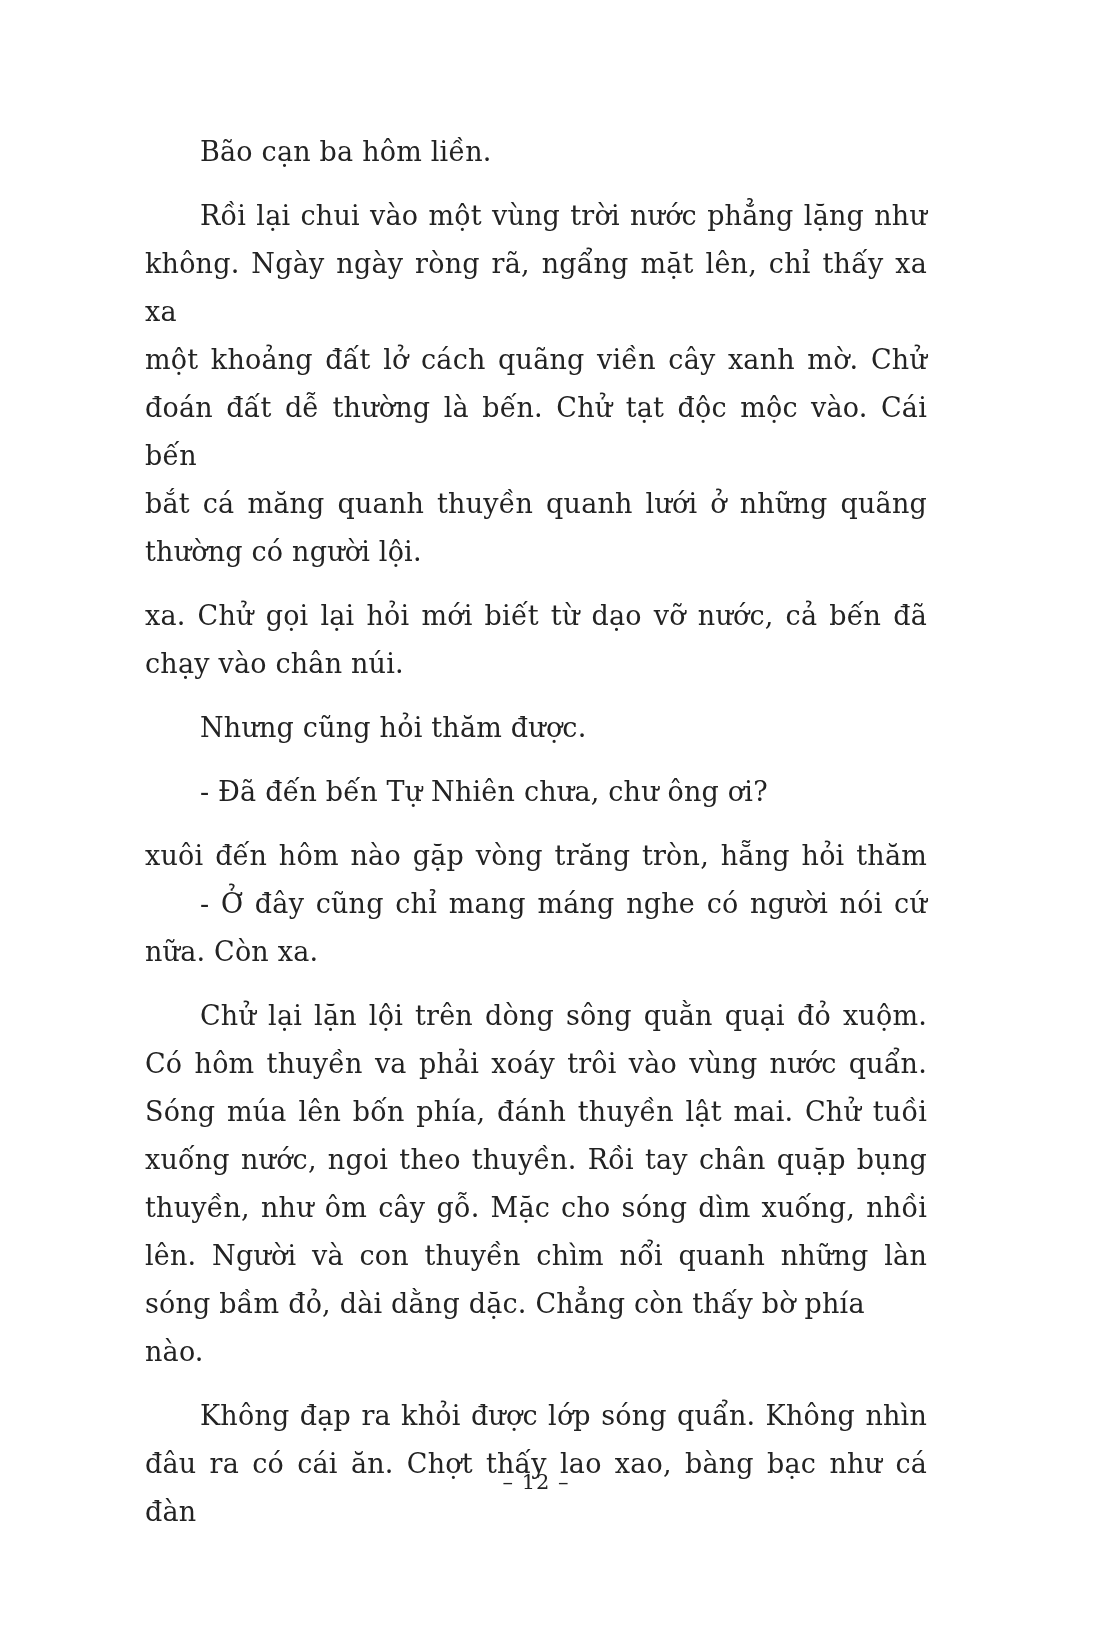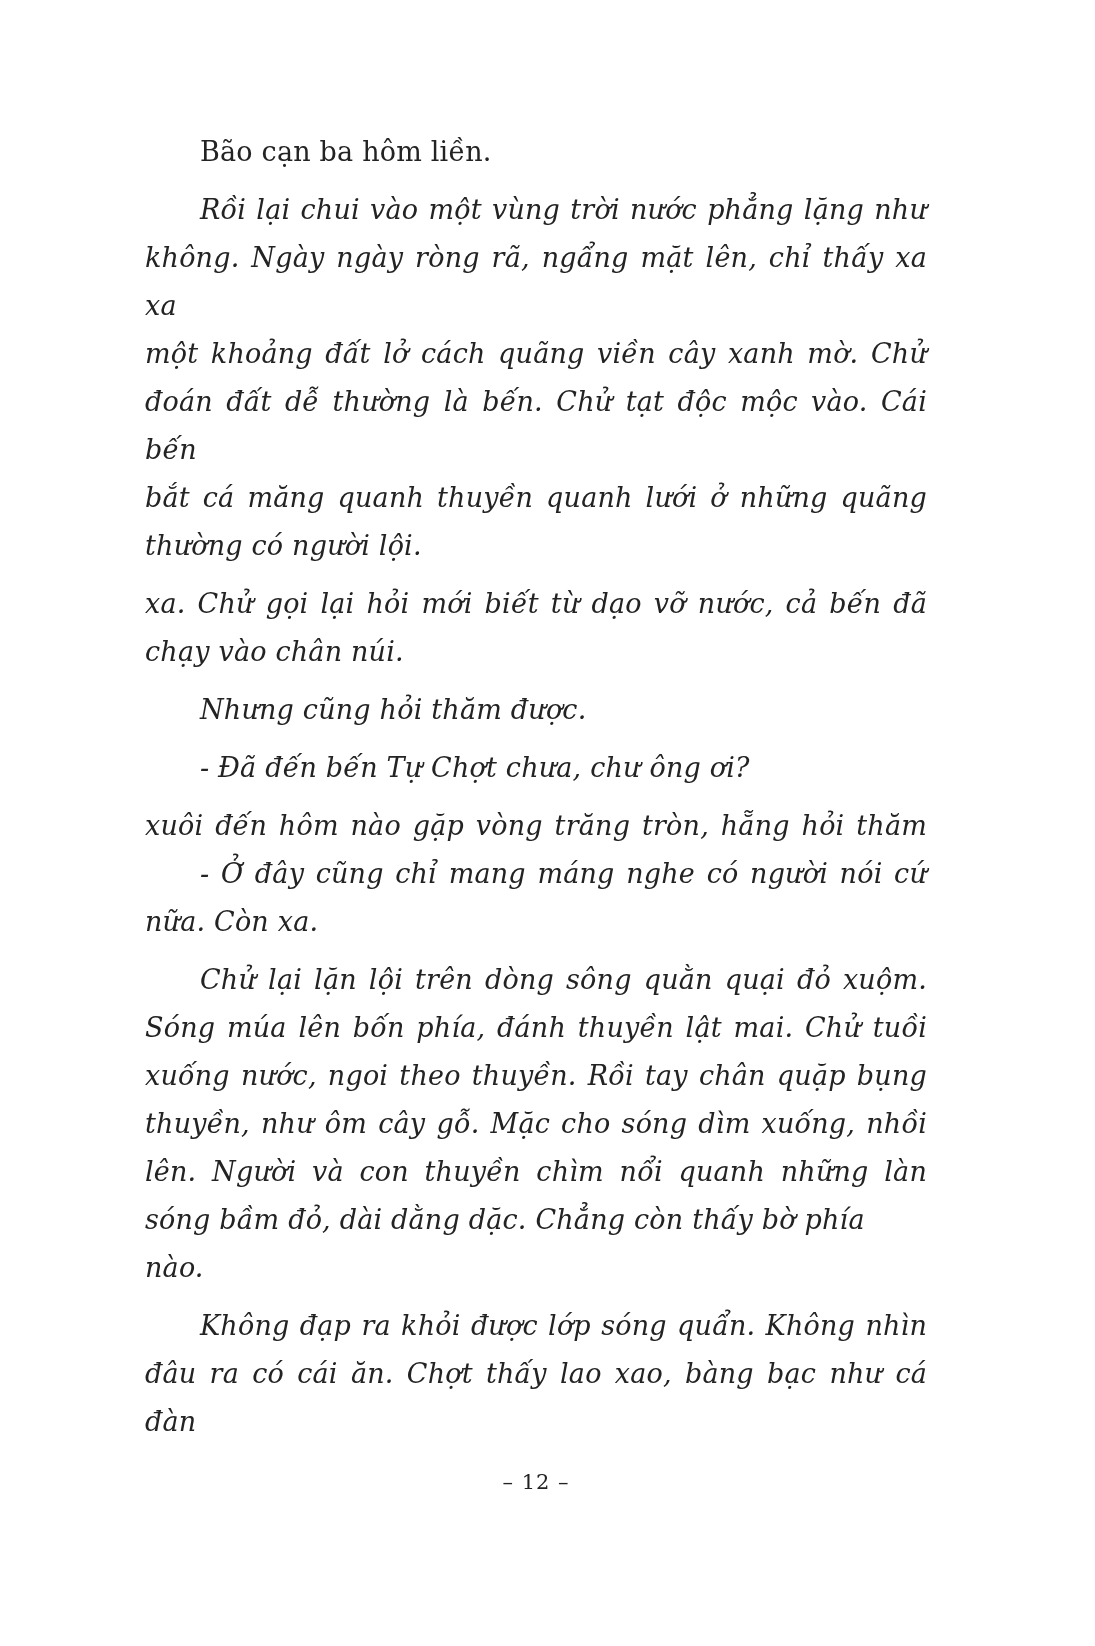--- a/index.html
+++ b/index.html
@@ -23,22 +23,21 @@
     top: 128px;
     width: 782px;
   }
   .para {
     margin: 0;
     padding: 0;
     font-size: 27px;
     line-height: 48px;
   }
   .para + .para {
-    margin-top: 10px;
-    font-style: italic;
+    margin-top: 16px;
   }
   .line {
     display: block;
     text-align: left;
     letter-spacing: 0.2px;
   }
   .line.fill {
     text-align: justify;
     text-align-last: justify;
   }
@@ -73,29 +72,30 @@
         <span class="line">thường có người lội.</span>
       </p>
       <p class="para">
         <span class="line fill">xa. Chử gọi lại hỏi mới biết từ dạo vỡ nước, cả bến đã</span>
         <span class="line">chạy vào chân núi.</span>
       </p>
       <p class="para">
         <span class="line first">Nhưng cũng hỏi thăm được.</span>
       </p>
       <p class="para">
-        <span class="line first">- Đã đến bến Tự Chợt chưa, chư ông ơi?</span>
+        <span class="line first">- Đã đến bến Tự Nhiên chưa, chư ông ơi?</span>
       </p>
       <p class="para">
         <span class="line fill">xuôi đến hôm nào gặp vòng trăng tròn, hẵng hỏi thăm</span>
         <span class="line first fill">- Ở đây cũng chỉ mang máng nghe có người nói cứ</span>
         <span class="line">nữa. Còn xa.</span>
       </p>
       <p class="para">
         <span class="line first fill">Chử lại lặn lội trên dòng sông quằn quại đỏ xuộm.</span>
+        <span class="line fill">Có hôm thuyền va phải xoáy trôi vào vùng nước quẩn.</span>
         <span class="line fill">Sóng múa lên bốn phía, đánh thuyền lật mai. Chử tuồi</span>
         <span class="line fill">xuống nước, ngoi theo thuyền. Rồi tay chân quặp bụng</span>
         <span class="line fill">thuyền, như ôm cây gỗ. Mặc cho sóng dìm xuống, nhồi</span>
         <span class="line fill">lên. Người và con thuyền chìm nổi quanh những làn</span>
         <span class="line">sóng bầm đỏ, dài dằng dặc. Chẳng còn thấy bờ phía nào.</span>
       </p>
       <p class="para">
         <span class="line first fill">Không đạp ra khỏi được lớp sóng quẩn. Không nhìn</span>
         <span class="line fill">đâu ra có cái ăn. Chợt thấy lao xao, bàng bạc như cá đàn</span>
       </p>

